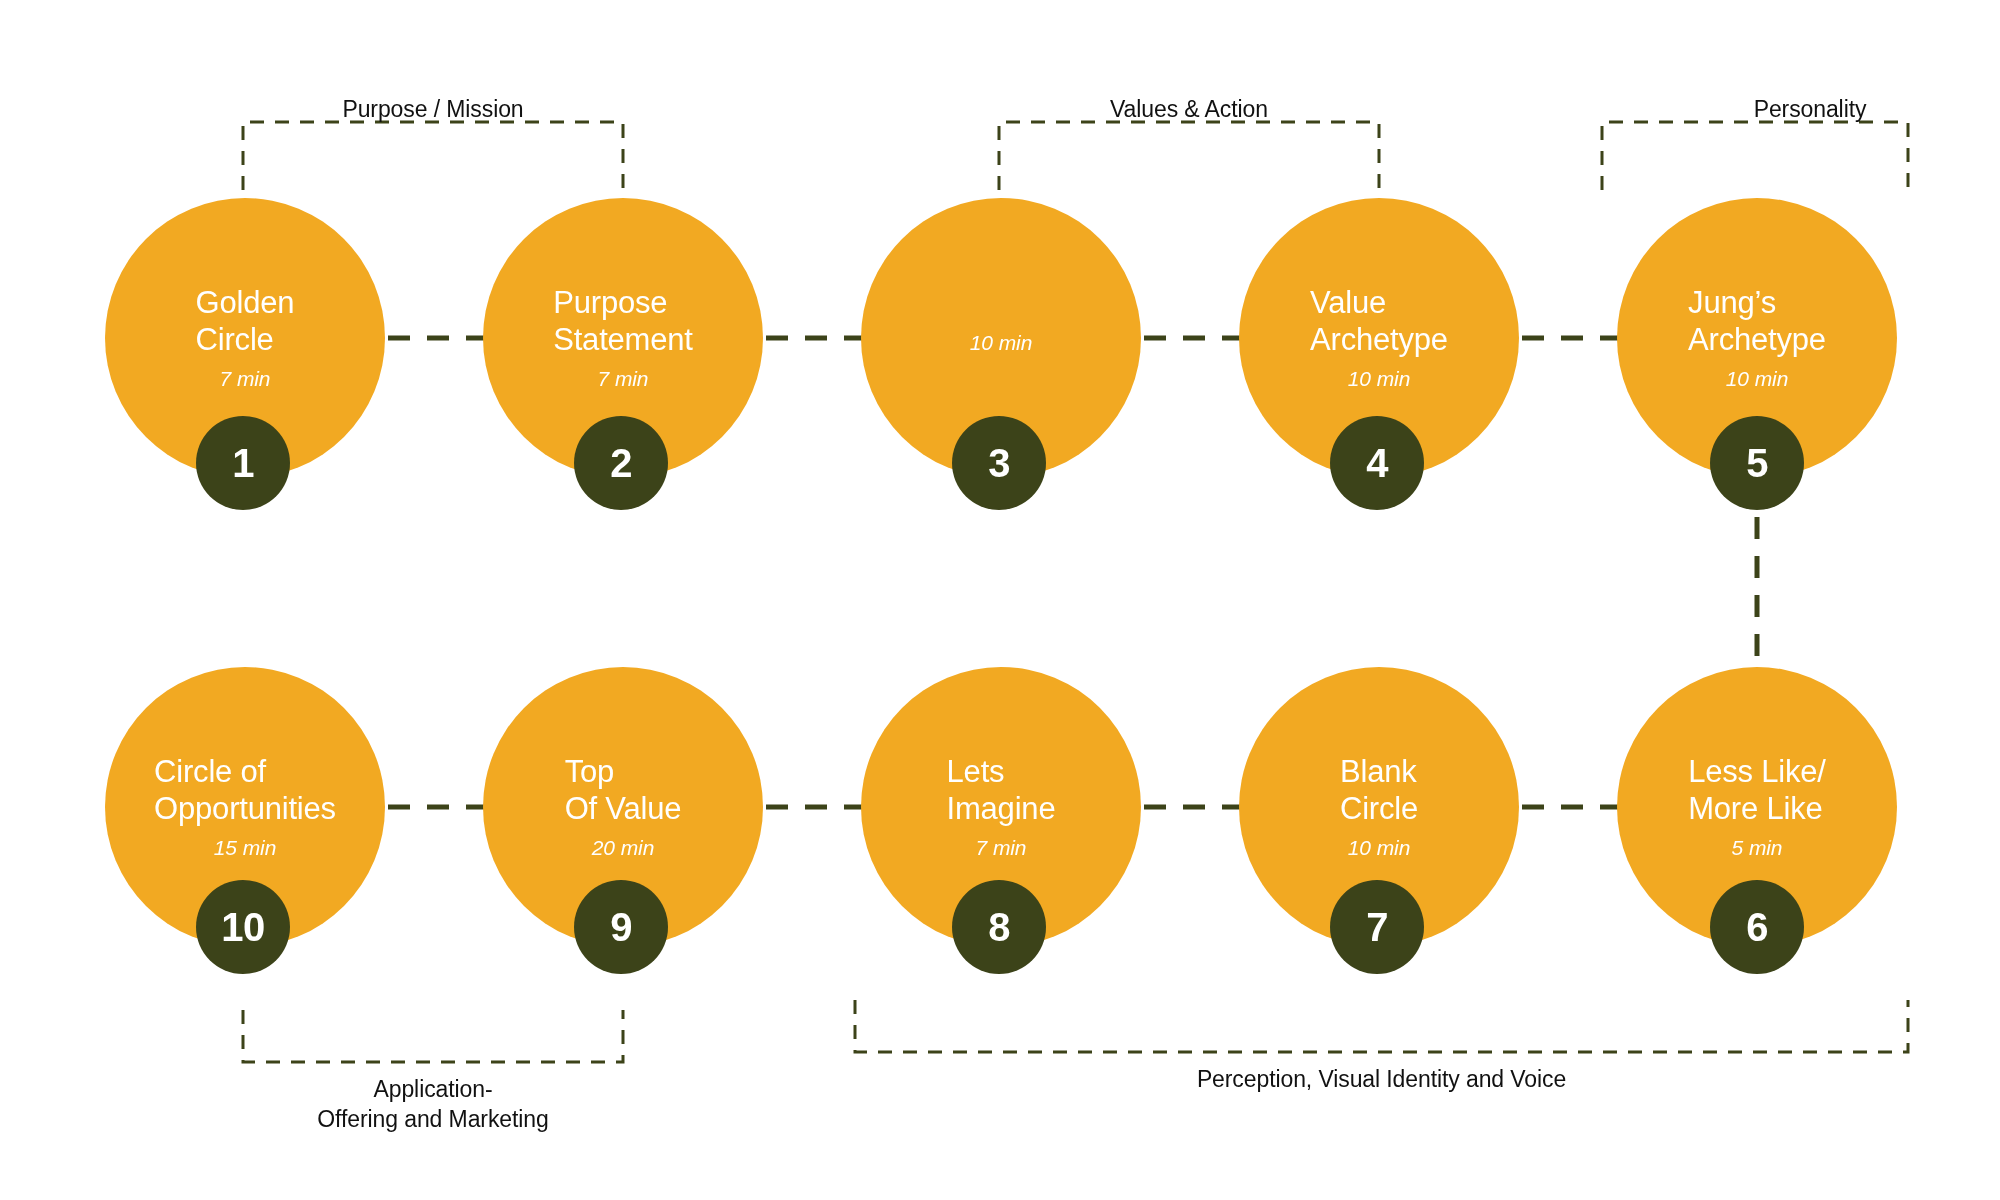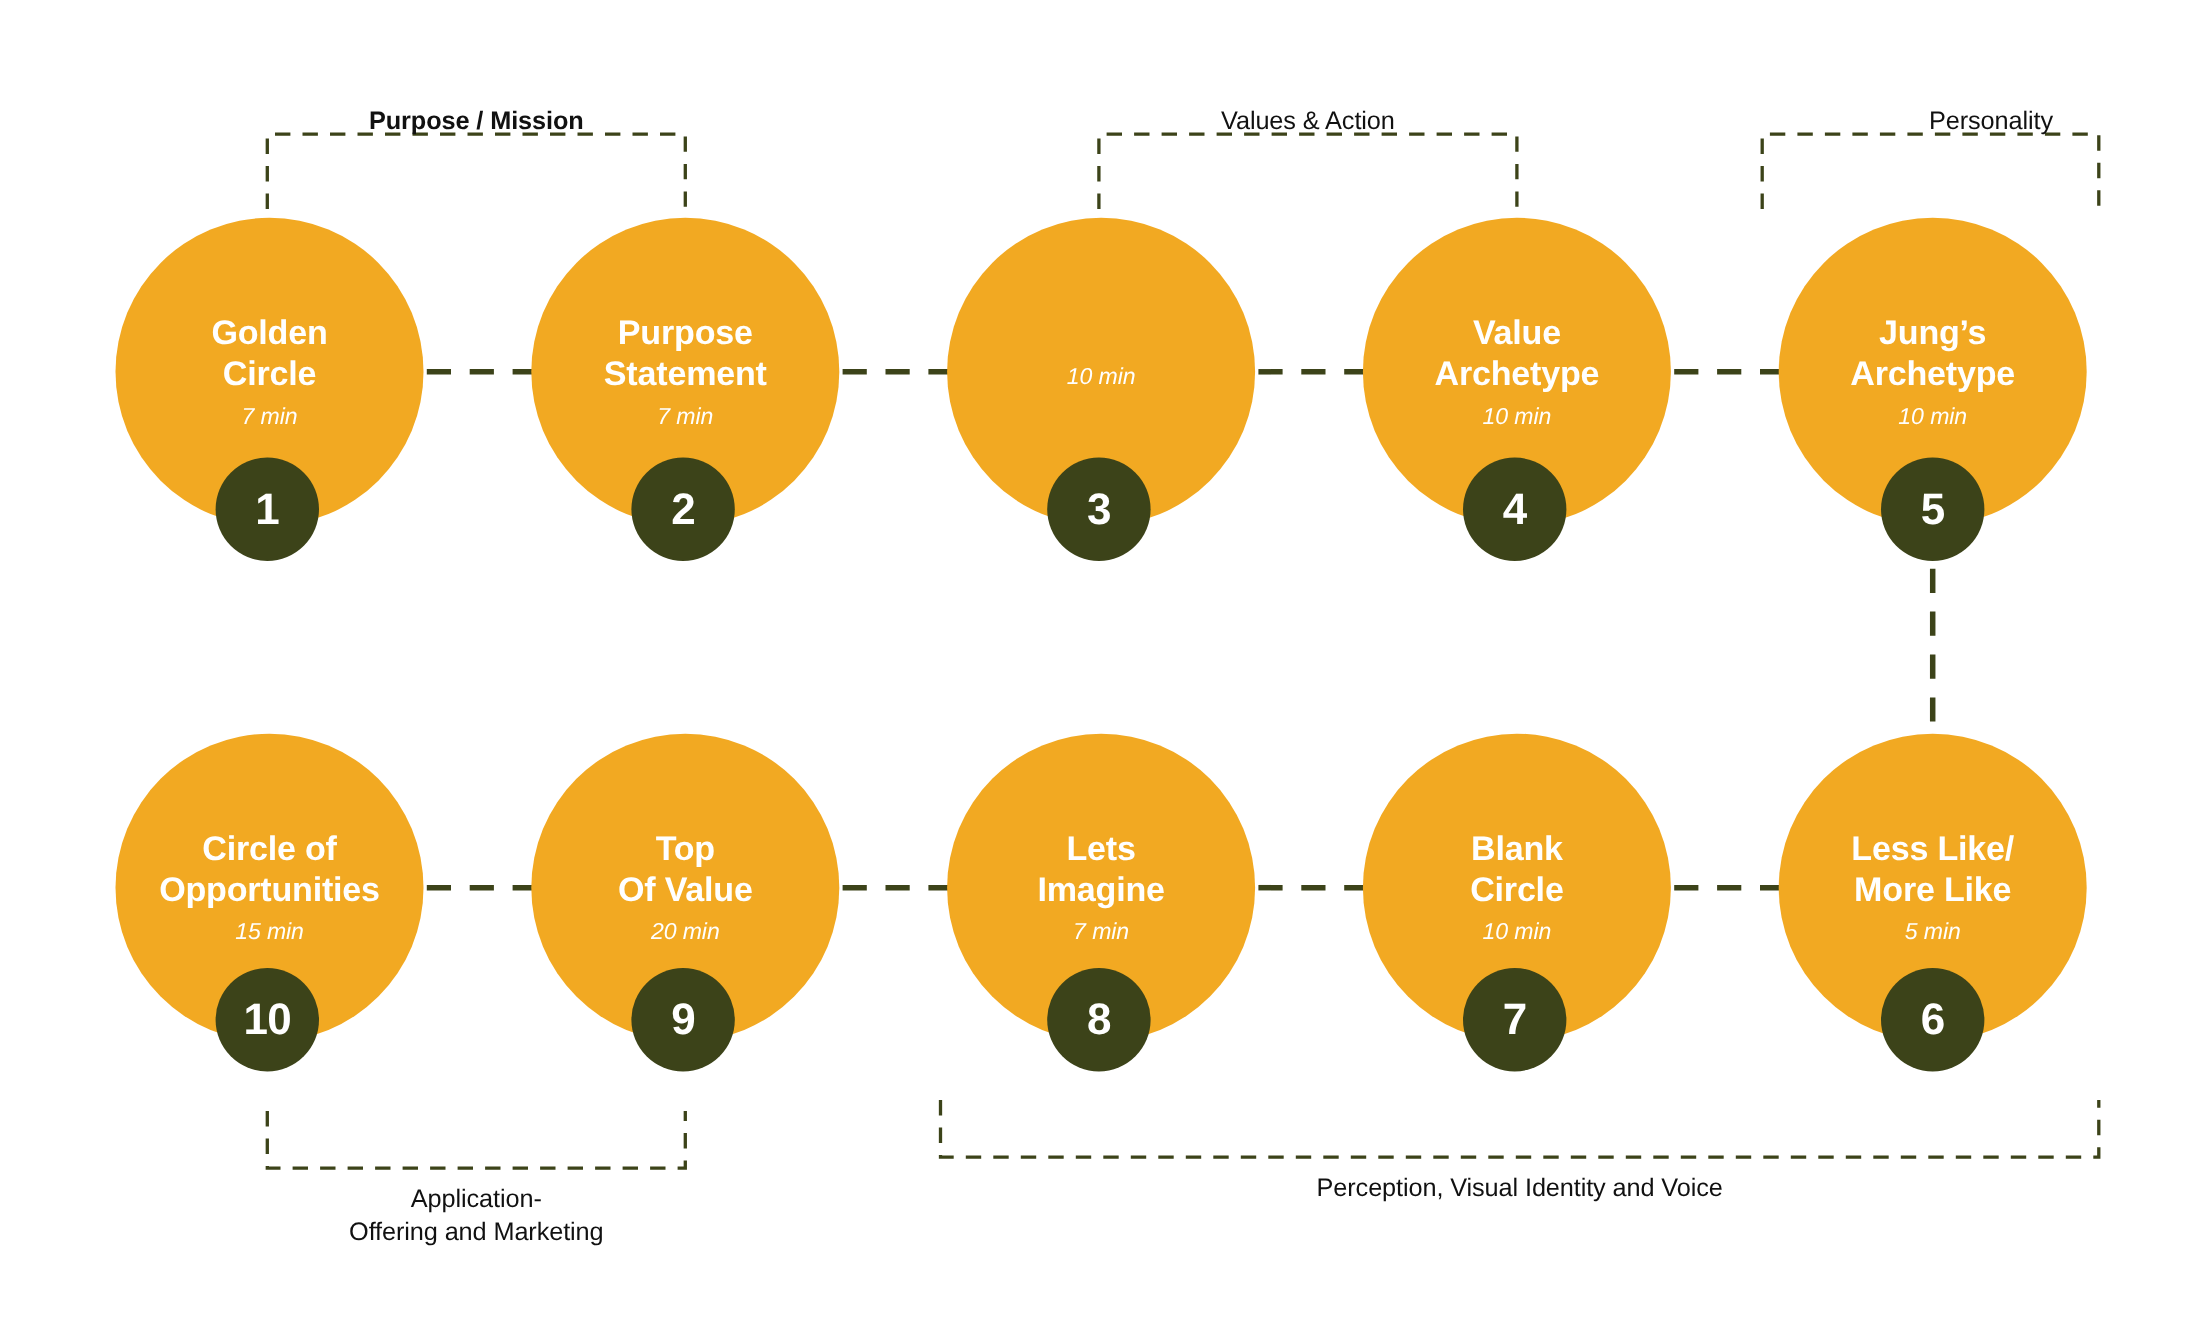--- a/index.html
+++ b/index.html
@@ -34,24 +34,24 @@
     border-radius: 50%;
     background: #F2A922;
     display: flex;
     flex-direction: column;
     align-items: center;
     justify-content: center;
     box-sizing: border-box;
   }
   .node-title {
     color: #ffffff;
-    font-weight: bold;
+    font-weight: normal;
     font-size: 31px;
     line-height: 1.18;
-    text-align: center;
+    text-align: left;
     letter-spacing: -0.2px;
     white-space: pre-line;
     padding: 0 6px;
   }
   .node-duration {
     color: #ffffff;
     font-size: 21px;
     font-style: italic;
     text-align: left;
     margin-top: 9px;
@@ -197,21 +197,21 @@
 
   <div class="node" style="left:1617px; top:667px;">
     <div class="node-title">Less Like/
 More Like</div>
     <div class="node-duration">5 min</div>
   </div>
   <div class="badge" style="left:1710px; top:880px;">
     <span>6</span>
   </div>
 
-  <div class="bracket-label" style="left:233px; top:94px; width:400px;font-weight:bold;">Purpose / Mission</div>
+  <div class="bracket-label" style="left:233px; top:94px; width:400px;">Purpose / Mission</div>
 
   <div class="bracket-label" style="left:989px; top:94px; width:400px;">Values &amp; Action</div>
 
   <div class="bracket-label" style="left:1660px; top:94px; width:300px;">Personality</div>
 
   <div class="bracket-label" style="left:233px; top:1074px; width:400px;">Application-
 Offering and Marketing</div>
 
   <div class="bracket-label" style="left:855px; top:1064px; width:1053px;">Perception, Visual Identity and Voice</div>
 

